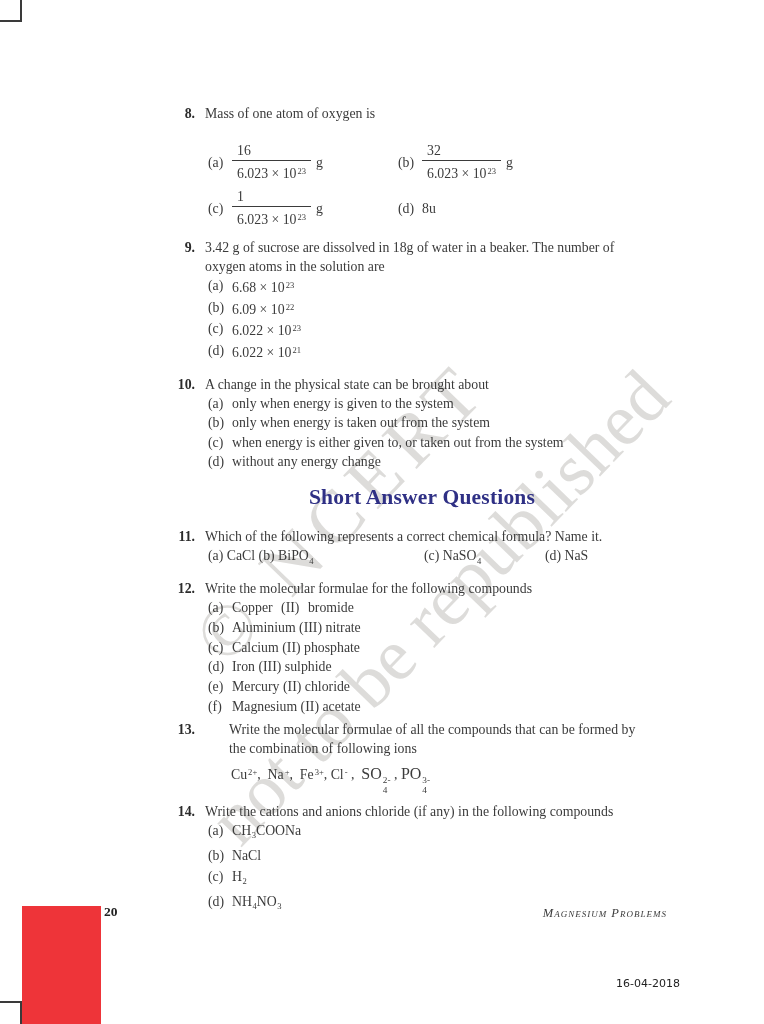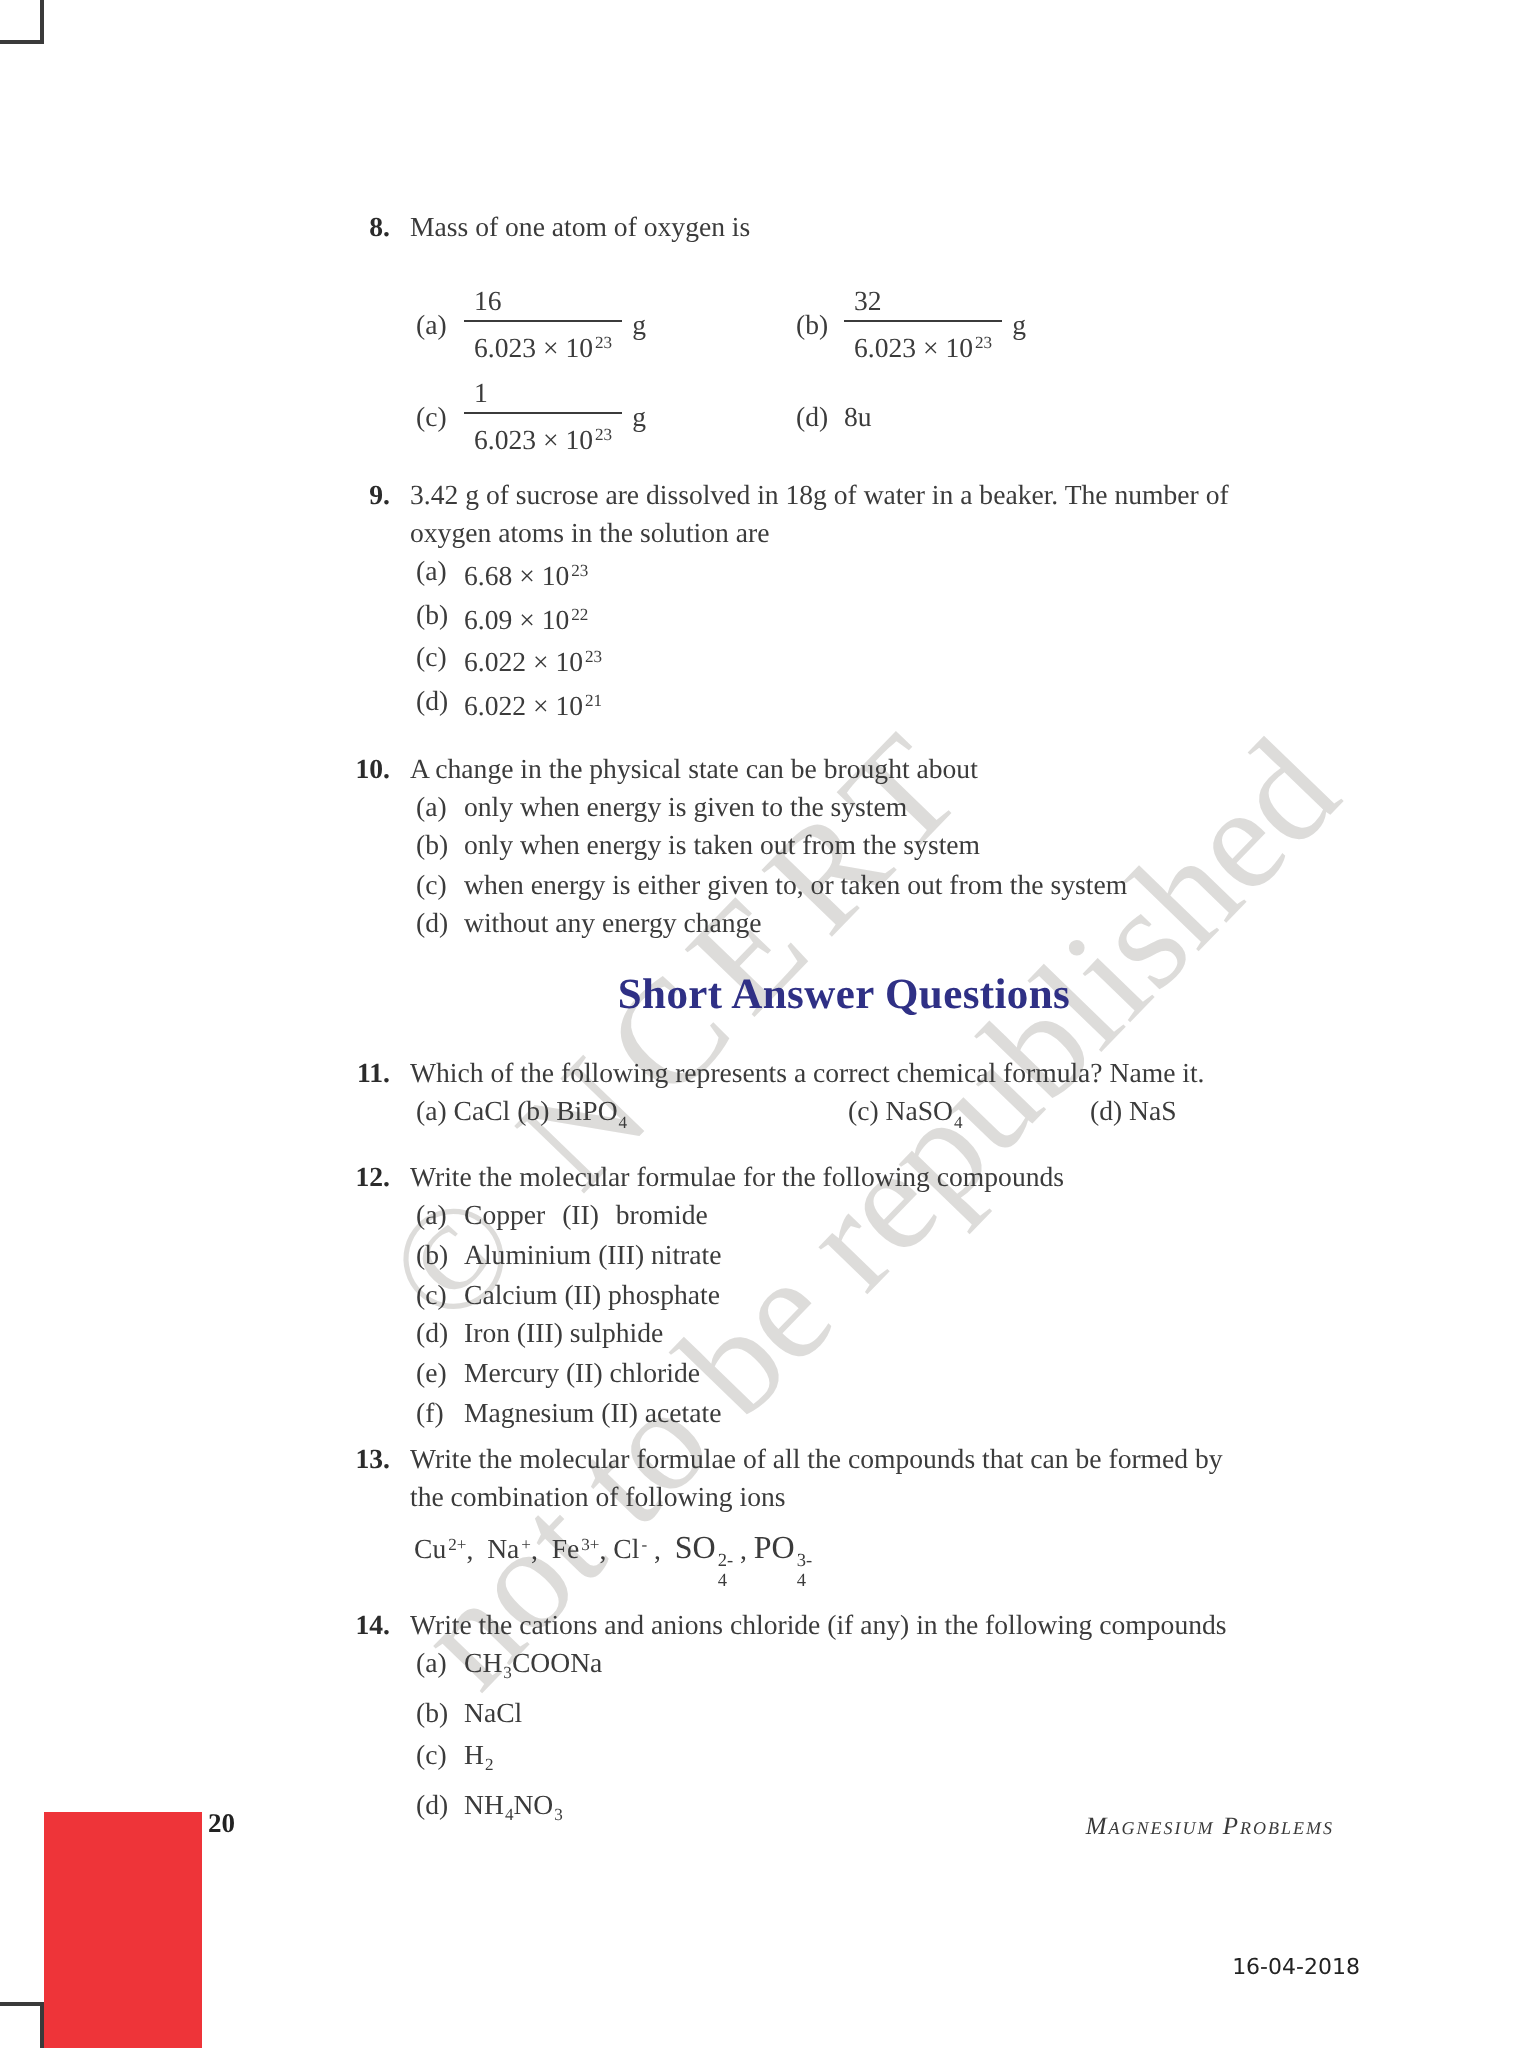--- a/index.html
+++ b/index.html
@@ -47,21 +47,21 @@
   
   .q9 { margin-top:0; } .q9 .opts { margin-bottom:6px; }
   .q10 { margin-top:6px; }
   .q11 { margin-top:16px; }
   .q11row { display:flex; padding-left:3px; line-height:19.5px;gap:28px; }
   .q11a { flex:0 0 188px; white-space:nowrap; }
   .q11c { flex:0 0 93px; white-space:nowrap; }
   .q11d { white-space:nowrap; }
   .q12 { margin-top:8px; } .q12 .opt { line-height:19.8px; }
   .ws2 { word-spacing:5px; }
-  .q13 { margin-top:3px; }
+  .q13 { margin-top:3px;gap:24px; }
   .ions { margin-top:5px; padding-left:2px; white-space:nowrap; }
   .sep { white-space:pre; }
   .mion { font-size:16px; }
   .stk { display:inline-flex; flex-direction:column; align-items:flex-start;
          font-size:0.58em; line-height:1.08; vertical-align:-0.42em; margin-left:1px; }
   .q14 { margin-top:7px; } .q14 .opt { line-height:20.8px; }
   
   .redbar { position:absolute; left:22px; top:906px; width:79px; height:118px; background:#ee3439; }
   .pagenum { position:absolute; left:104px; top:902px; font-weight:700; font-size:13.5px; color:#222;text-align:center; }
   .runhead { position:absolute; right:97px; top:904px; font-style:italic; font-variant:small-caps;

